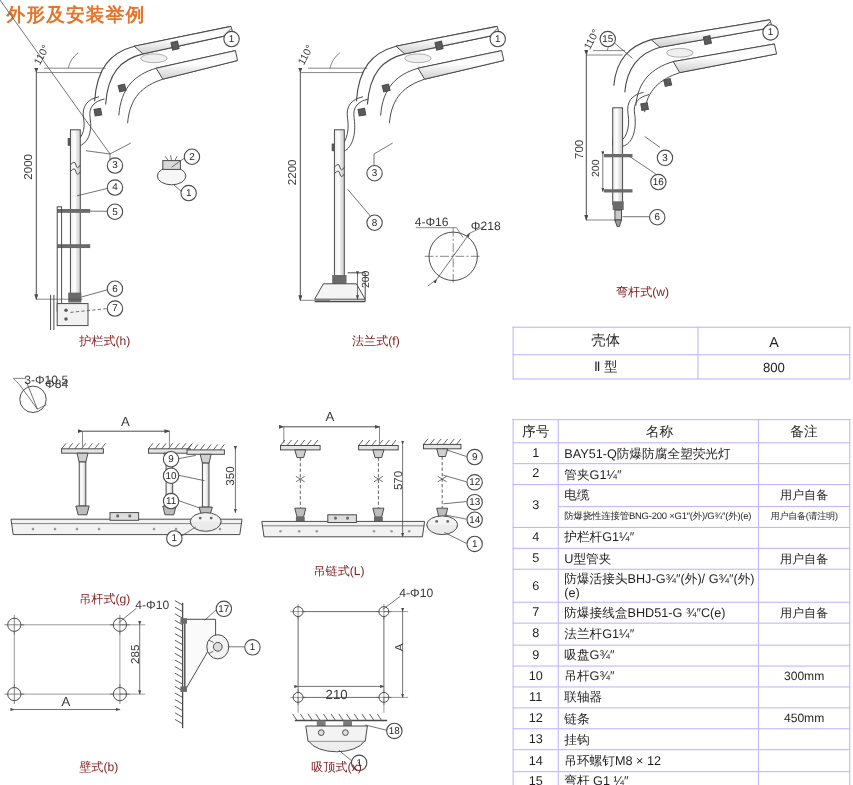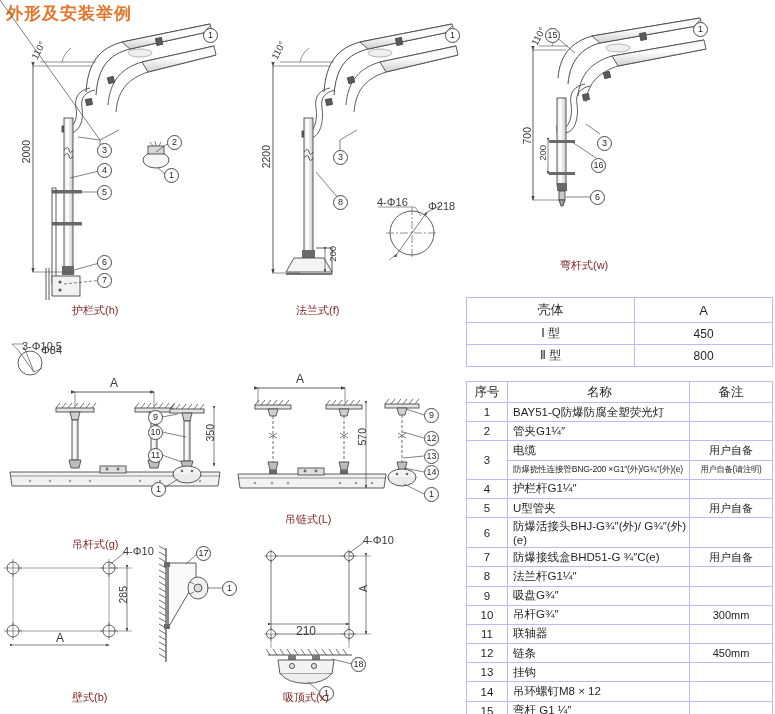--- a/index.html
+++ b/index.html
@@ -522,36 +522,32 @@
 <div class="abs balloon" style="left:424px;top:465px;">14</div>
 <div class="abs balloon" style="left:424px;top:487px;">1</div>
 
 <div class="abs balloon" style="left:196px;top:546px;">17</div>
 <div class="abs balloon" style="left:222px;top:581px;">1</div>
 
 <div class="abs balloon" style="left:351px;top:657px;">18</div>
 <div class="abs balloon" style="left:319px;top:686px;">1</div>
 
 <div class="abs caption" style="left:72px;top:303px;">护栏式(h)</div>
-<div class="abs caption" style="left:296px;top:303px;">法兰式(f)</div>
+<div class="abs caption" style="left:320px;top:303px;">法兰式(f)</div>
 <div class="abs caption" style="left:560px;top:258px;">弯杆式(w)</div>
 <div class="abs caption" style="left:72px;top:512px;margin-top:25px;">吊杆式(g)</div>
 <div class="abs caption" style="left:285px;top:512px;">吊链式(L)</div>
 <div class="abs caption" style="left:72px;top:690px;">壁式(b)</div>
 <div class="abs caption" style="left:283px;top:690px;">吸顶式(x)</div>
 
 <table class="abs tbl" id="shell-table">
   <tbody>
     <tr>
       <td class="hdr">壳体</td>
       <td class="hdr">A</td>
-    </tr>
-    <tr>
-      <td>Ⅰ 型</td>
-      <td>450</td>
     </tr>
     <tr>
       <td>Ⅱ 型</td>
       <td>800</td>
     </tr>
   </tbody>
 </table>
 
 <table class="abs tbl" id="parts-table">
   <tbody>

